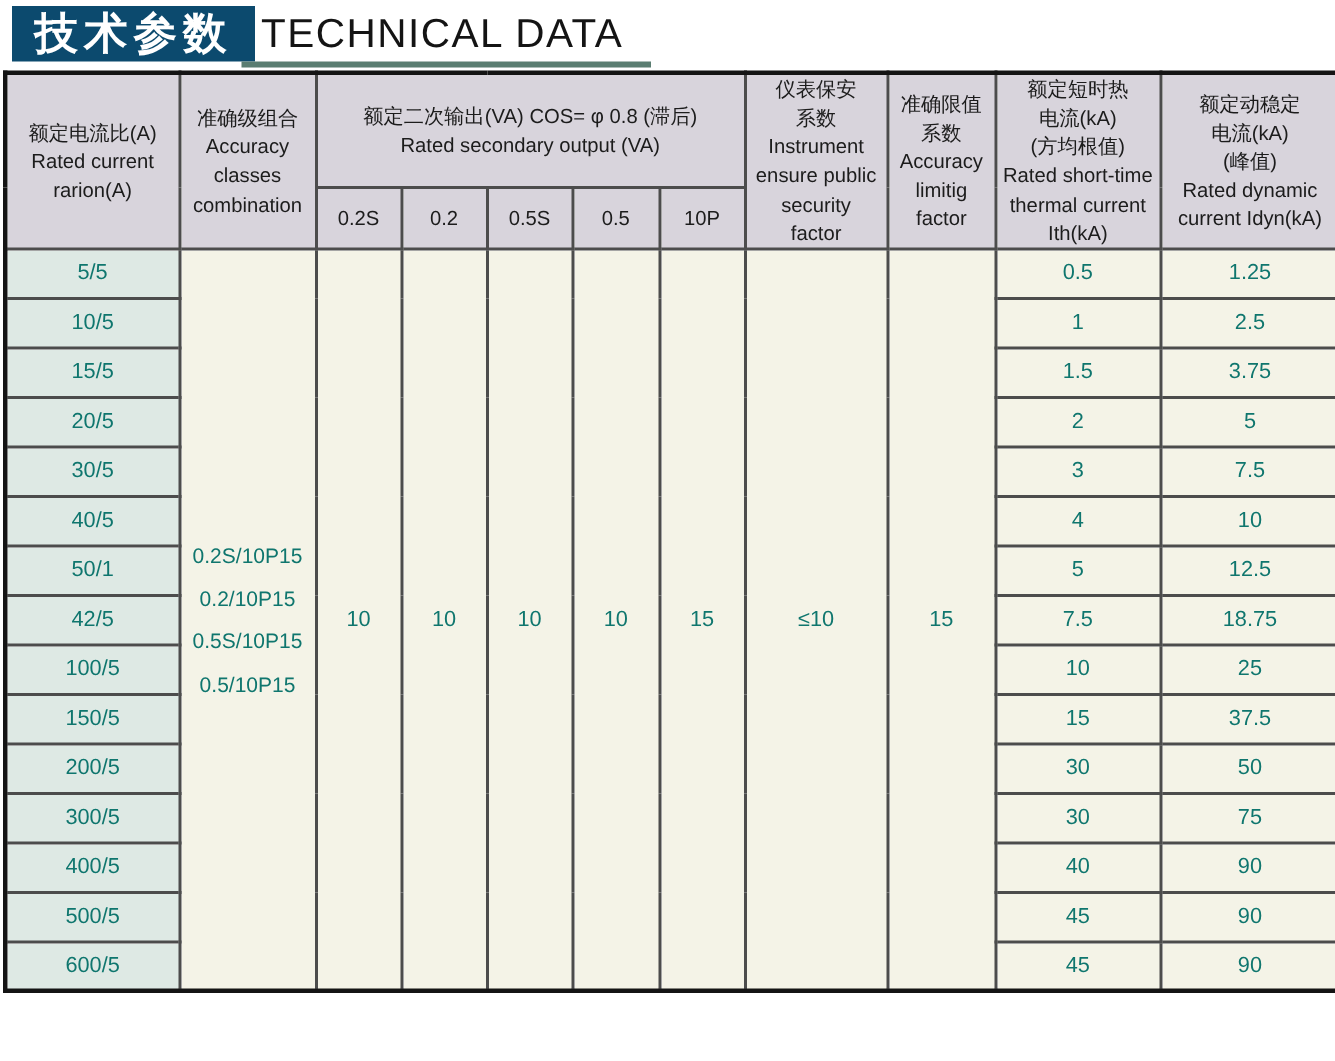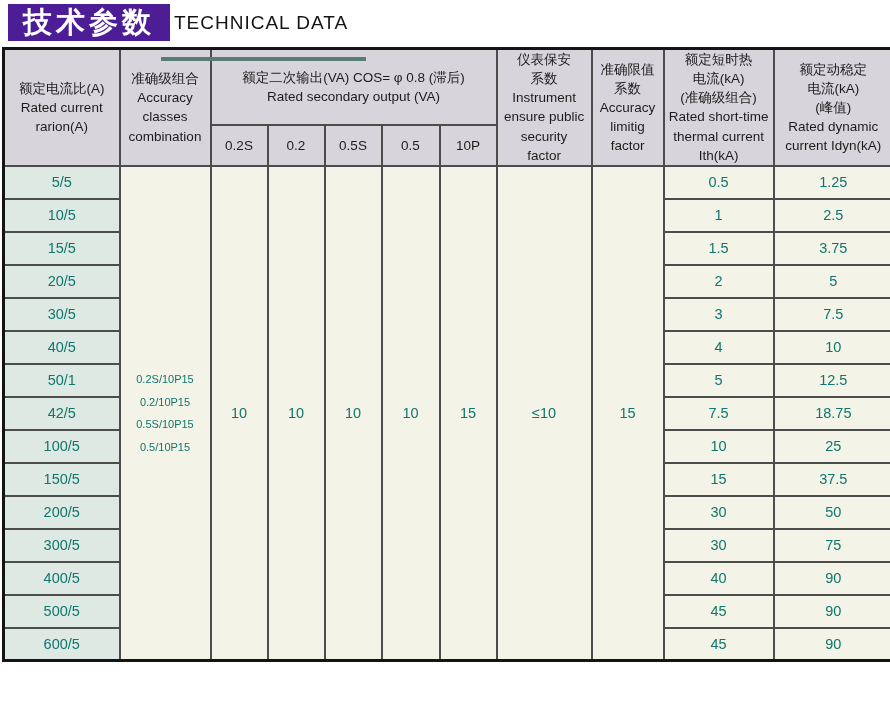--- a/index.html
+++ b/index.html
@@ -16,22 +16,22 @@
   .banner { position: relative; height: 47px; }
   .banner-box {
     position: absolute; left: 8px; top: 4px; height: 37px;
     display: flex; align-items: center;
     padding: 0 15px;
     color: #ffffff; font-size: 29px; font-weight: bold; letter-spacing: 4px;
   }
   .banner-en {
     position: absolute; left: 161px; top: 4px; height: 37px;
     display: flex; align-items: center;
-    padding: 0 18px 16px 13px;
-    font-size: 19px; letter-spacing: 1px; color: #141414;
+    padding: 0 18px 0 13px;
+    font-size: 27px; letter-spacing: 1px; color: #141414;
     border-bottom: 4px solid transparent;
   }
 
   .subtitle {
     margin: 6px 0 7px 4px;
     font-size: 17px; color: #0e0e0e;
   }
 
   
   table {
@@ -58,31 +58,31 @@
   tr.group-row { height: 76px; }
   tr.sub-row   { height: 40px; }
   tbody tr     { height: 33px; }
   tbody td {
     font-size: 14.5px;
     color: #0f766e;
   }
   td.c-combo {
     white-space: pre-line;
     line-height: 2.05;
-    font-size: 11px;
+    font-size: 14px;
     margin-left: 36px;
   }
 </style>
 </head>
 <body>
 
 <div class="page">
 
   <div class="banner">
-    <div class="banner-box" style="background: #4c1d95;">技术参数</div>
+    <div class="banner-box" style="background: #0c4a6e;">技术参数</div>
     <div class="banner-en" style="border-bottom-color: rgb(90, 125, 113);">TECHNICAL DATA</div>
   </div>
 
 
   <table>
     <colgroup>
       <col style="width:116px">
         <col style="width:91px">
       <col style="width:57px">
         <col style="width:57px">
@@ -111,21 +111,21 @@
 ensure public
 security
 factor</th>
         <th rowspan="2" style="background: rgb(216, 212, 220);">准确限值
 系数
 Accuracy
 limitig
 factor</th>
         <th rowspan="2" style="background: rgb(216, 212, 220);">额定短时热
 电流(kA)
-(准确级组合)
+(方均根值)
 Rated short-time
 thermal current
 Ith(kA)</th>
         <th rowspan="2" style="background: rgb(216, 212, 220);">额定动稳定
 电流(kA)
 (峰值)
 Rated dynamic
 current Idyn(kA)</th>
       </tr>
       <tr class="sub-row">

